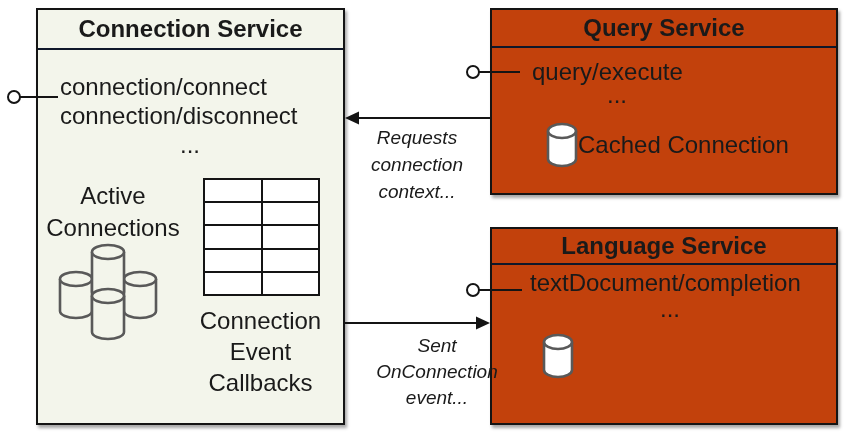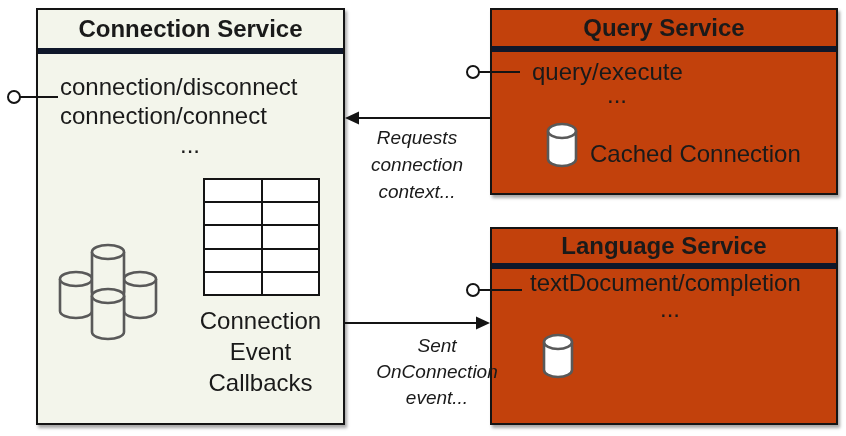--- a/index.html
+++ b/index.html
@@ -37,21 +37,21 @@
     left: 490px; top: 8px;
     width: 344px; height: 183px;
     background: #c2410c;
   }
   #language-box {
     left: 490px; top: 227px;
     width: 344px; height: 194px;
     background: #c2410c;
   }
   .box-header {
-    border-bottom: 6px solid #0f172a;
+    border-bottom: 2px solid #0f172a;
     font-weight: bold;
     font-size: 24px;
     text-align: center;
     color: #1a1a1a;
   }
   #connection-box .box-header { height: 38px; line-height: 38px; }
   #query-box .box-header { height: 36px; line-height: 36px; }
   #language-box .box-header { height: 34px; line-height: 34px; }
 
   .abs { position: absolute; }
@@ -81,22 +81,21 @@
   #callbacks-label {
     left: 150px; top: 295px; width: 145px;
     text-align: center; line-height: 31px;
     white-space: pre-line;
   }
 
   #query-method { left: 40px; top: 48px; line-height: 28px; }
   #query-ellipsis { left: 40px; top: 73px; width: 170px; text-align: center; line-height: 24px; }
   .db-row {
     display: flex;
-    align-items: flex-end;
-    gap: 12px;
+    align-items: center;
   }
   #cached-row { left: 54px; top: 112px; }
   #lang-method { left: 38px; top: 40px; line-height: 28px; }
   #lang-ellipsis { left: 38px; top: 68px; width: 280px; text-align: center; line-height: 24px; }
   #smo-row { left: 50px; top: 104px; }
   #smo-label { text-align: center; line-height: 30px; white-space: pre-line; }
 
   .arrow-label {
     position: absolute;
     font-style: italic;
@@ -110,24 +109,26 @@
   #arrow-label-2 { left: 347px; top: 333px; width: 140px; line-height: 26px; margin-left: 20px; }
 </style>
 </head>
 <body>
 
 <div class="canvas">
 
   <div class="box" id="connection-box">
     <div class="box-header">Connection Service</div>
     <div class="abs body-text" id="conn-methods">
+      <div>connection/connect</div>
       <div>connection/disconnect</div>
-      <div>connection/connect</div>
       <div class="ellipsis-line">...</div>
     </div>
+    <div class="abs body-text" id="active-label">Active
+Connections</div>
 
     <svg class="abs" id="cluster-icon" width="100" height="100" viewBox="0 0 100 100">
       <g stroke="#595959" stroke-width="2.6" fill="#f3f5eb">
 
         <path d="M2,36 v32 a16,7 0 0 0 32,0 v-32"></path>
         <ellipse cx="18" cy="36" rx="16" ry="7"></ellipse>
 
         <path d="M66,36 v32 a16,7 0 0 0 32,0 v-32"></path>
         <ellipse cx="82" cy="36" rx="16" ry="7"></ellipse>
 

